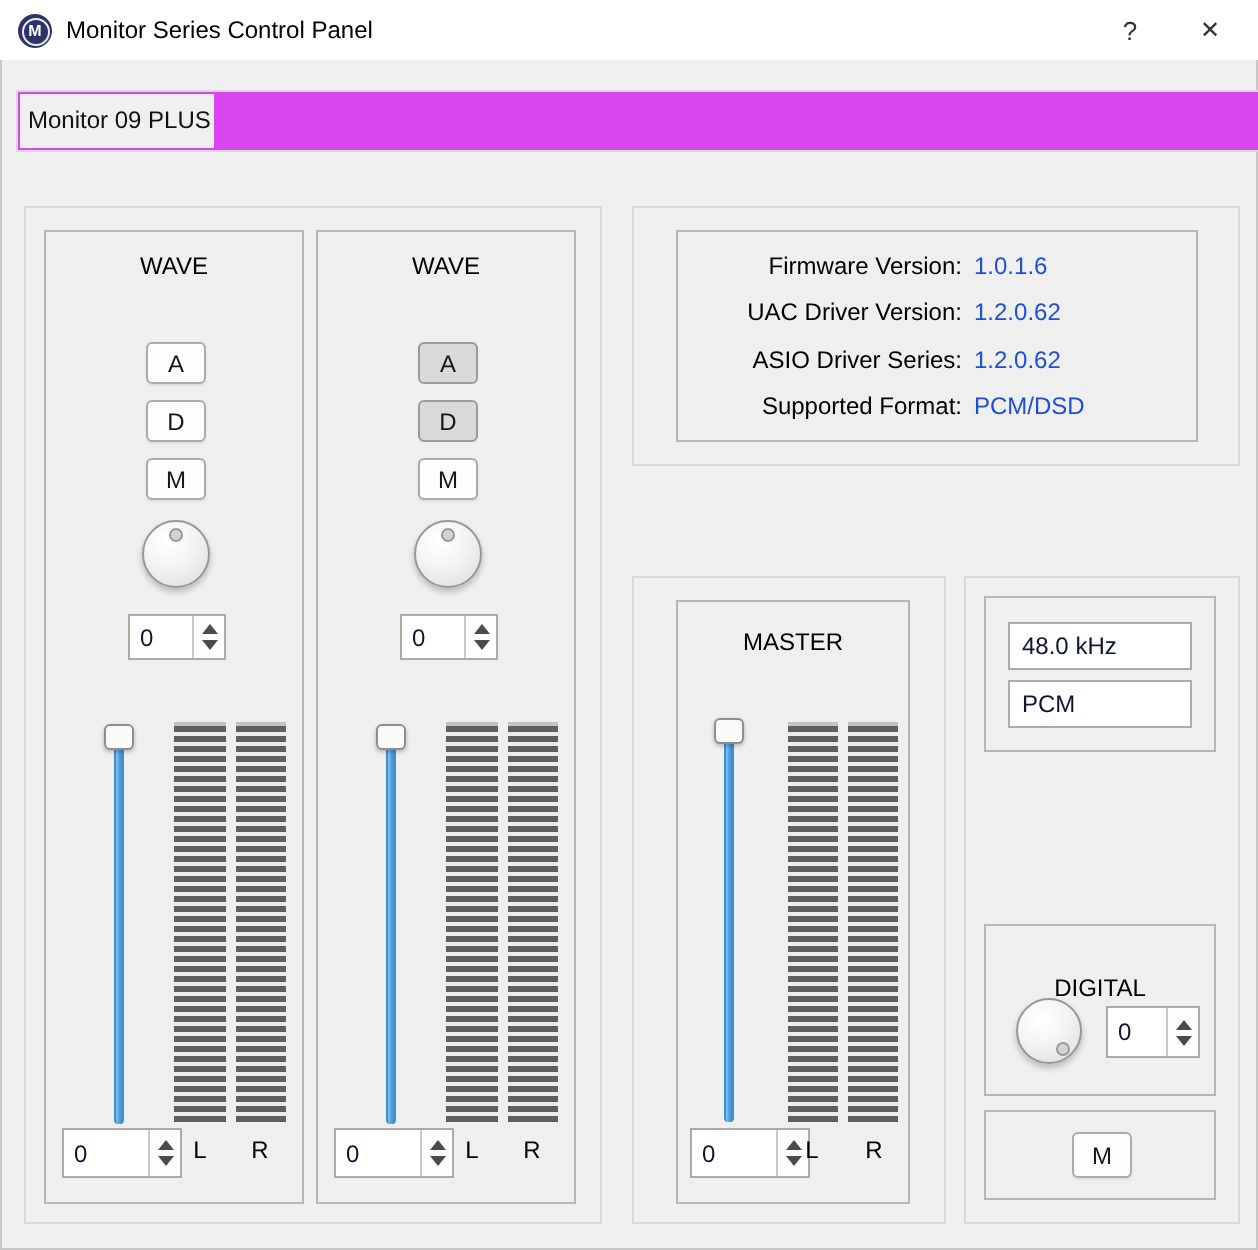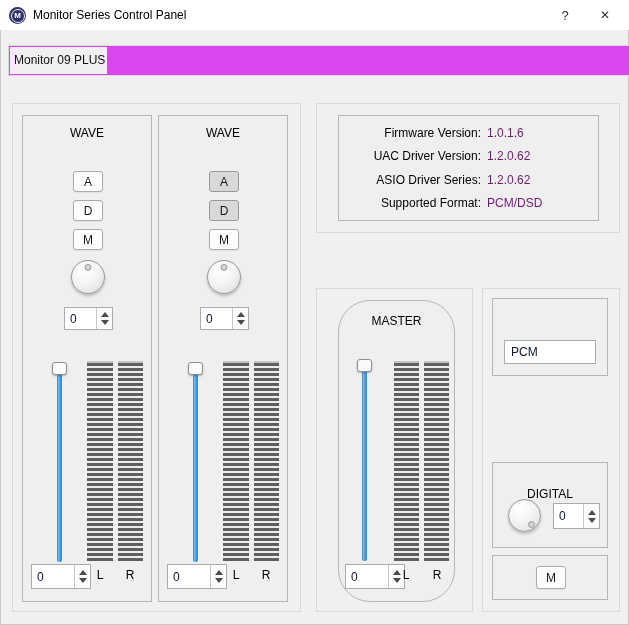--- a/index.html
+++ b/index.html
@@ -39,21 +39,21 @@
   .groupbox { border:1px solid #d9d9d9; background:#f0f0f0; }
   .panelbox { border:1px solid #b6b6b6; background:#efefef;padding-left:28px; }
 
   .gb-left   { left:12px;  top:103px; width:289px; height:509px; }
   .gb-info   { left:316px; top:103px; width:304px; height:130px; }
   .gb-master { left:316px; top:288px; width:157px; height:324px; }
   .gb-right  { left:482px; top:288px; width:138px; height:324px; }
 
   .strip-wave   { left:22px;  top:115px; width:130px; height:487px; }
   .strip-asio   { left:158px; top:115px; width:130px; height:487px; }
-  .strip-master { left:338px; top:300px; width:117px; height:302px;border-radius:32px; }
+  .strip-master { left:338px; top:300px; width:117px; height:302px; }
 
   .strip-label { left:0; right:0; text-align:center; font-size:12px; color:#000; }
 
   
   .btn {
     width:30px; height:21px; background:#fdfdfd; border:1px solid #ababab; border-radius:3px;
     font-size:12px; color:#16161d; display:flex; align-items:center; justify-content:center;
     box-shadow:0 1px 1px rgba(0,0,0,.06); cursor:default;
   }
   .btn.pressed { background:#d9d9d9; border-color:#9a9a9a; box-shadow:none; }
@@ -95,21 +95,21 @@
     background:repeating-linear-gradient(to bottom, #5f5f5f 0px, #5f5f5f 3px, #ececec 3px, #ececec 5px);
     border-top:2px solid #c4c4c4;
   }
   .chan-label { font-size:12px; color:#000; text-align:center; }
 
   
   .info-inner { left:338px; top:115px; width:261px; height:106px;
     display:flex; flex-direction:column; justify-content:space-evenly; padding:2px 0; }
   .info-row { display:flex; font-size:12px; line-height:16px; }
   .info-label { width:142px; text-align:right; color:#000; }
-  .info-value { margin-left:6px; color:#701a75; }
+  .info-value { margin-left:6px; color:#1d4ed8; }
 
   
   .box-rate    { left:492px; top:298px; width:116px; height:78px; }
   .field {
     background:#fff; border:1px solid #ababab; font-size:12px; color:#0d1530;
     display:flex; align-items:center; padding-left:6px;
   }
   .box-digital { left:492px; top:462px; width:116px; height:86px; }
   .box-mute    { left:492px; top:555px; width:116px; height:45px; }
 </style>
@@ -226,20 +226,21 @@
           <div class="arr-down"></div>
         </div>
     </div>
     <div class="abs chan-label" style="left:56px; top:267px; width:22px;">L</div>
     <div class="abs chan-label" style="left:87px; top:267px; width:22px;">R</div>
   </div>
 
   <div class="abs groupbox gb-right"></div>
 
   <div class="abs panelbox box-rate">
+    <div class="abs field" style="left:11px; top:12px; width:92px; height:24px;">48.0 kHz</div>
     <div class="abs field" style="left:11px; top:41px; width:92px; height:24px;">PCM</div>
   </div>
 
   <div class="abs panelbox box-digital">
     <div class="abs strip-label" style="top:24px;">DIGITAL</div>
     <div class="abs knob" style="left:15px; top:36px; width:33px; height:33px;">
       <div class="knob-dot dot-botright"></div>
     </div>
     <div class="abs spin" style="left:60px; top:40px; width:47px; height:26px;">
       <div class="spin-value">0</div>

